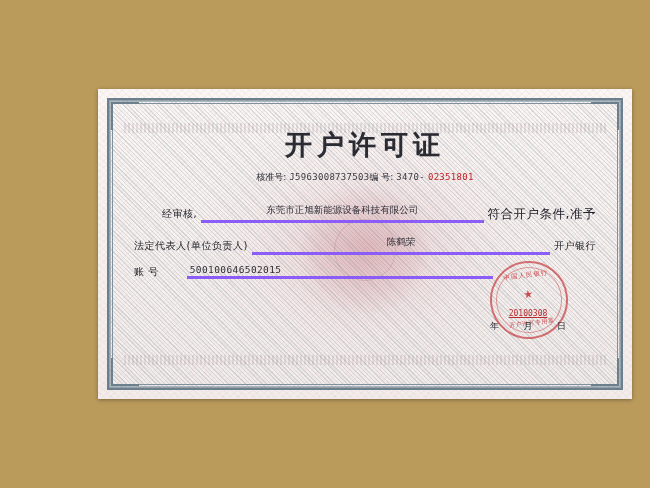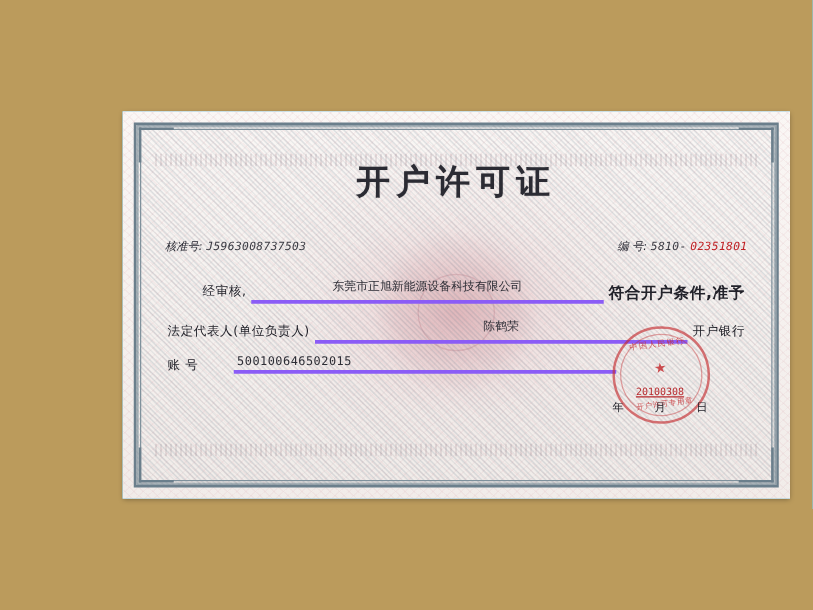--- a/index.html
+++ b/index.html
@@ -81,27 +81,26 @@
     font-family: "DejaVu Sans", "Liberation Sans", sans-serif;
     font-size: 27px;
     font-weight: bold;
     letter-spacing: 5px;
     color: #2b2b33;
     margin-top: 16px;
     text-shadow: 0 0 1px rgba(0,0,0,0.25);
   }
   .meta-row {
     display: flex;
-    justify-content: space-between;
+    justify-content: center;
     align-items: baseline;
-    margin-top: 28px;
+    margin-top: 8px;
     font-size: 9px;
     color: #2c2c34;
     padding: 0 6px;
-    font-style: italic;
   }
   .meta-left, .meta-right {
     display: flex;
     align-items: baseline;
     gap: 3px;
   }
   .meta-label { font-size: 9px; color: #262630; }
   .meta-value {
     font-family: "DejaVu Sans Mono", monospace;
     font-size: 9px;
@@ -140,21 +139,21 @@
     text-align: center;
     min-width: 40px;
   }
   .fillin.mono {
     font-family: "DejaVu Sans Mono", monospace;
     letter-spacing: 0.4px;
   }
   .fillin.wide { flex: 2 1 auto; }
   .tail {
     font-size: 12.5px;
-    font-weight: 700;
+    font-weight: 400;
     letter-spacing: 0.5px;
     text-align: right;
   }
   .indent-line {
     padding-left: 28px;
   }
   .acct-line {
     display: flex;
     align-items: flex-end;
     font-size: 12.5px;
@@ -280,21 +279,21 @@
 
       <div class="doc-title">开户许可证</div>
 
       <div class="meta-row">
         <div class="meta-left">
           <span class="meta-label">核准号:</span>
           <span class="meta-value">J5963008737503</span>
         </div>
         <div class="meta-right">
           <span class="meta-label">编 号:</span>
-          <span class="meta-value">5810-</span>
+          <span class="meta-value">3470-</span>
           <span class="meta-value red">02351801</span>
         </div>
       </div>
 
       <div class="body-area">
 
         <div class="line indent-line">
           <span class="lbl">经审核,</span>
           <span class="fillin wide">东莞市正旭新能源设备科技有限公司</span>
           <span class="tail">符合开户条件,准予</span>

